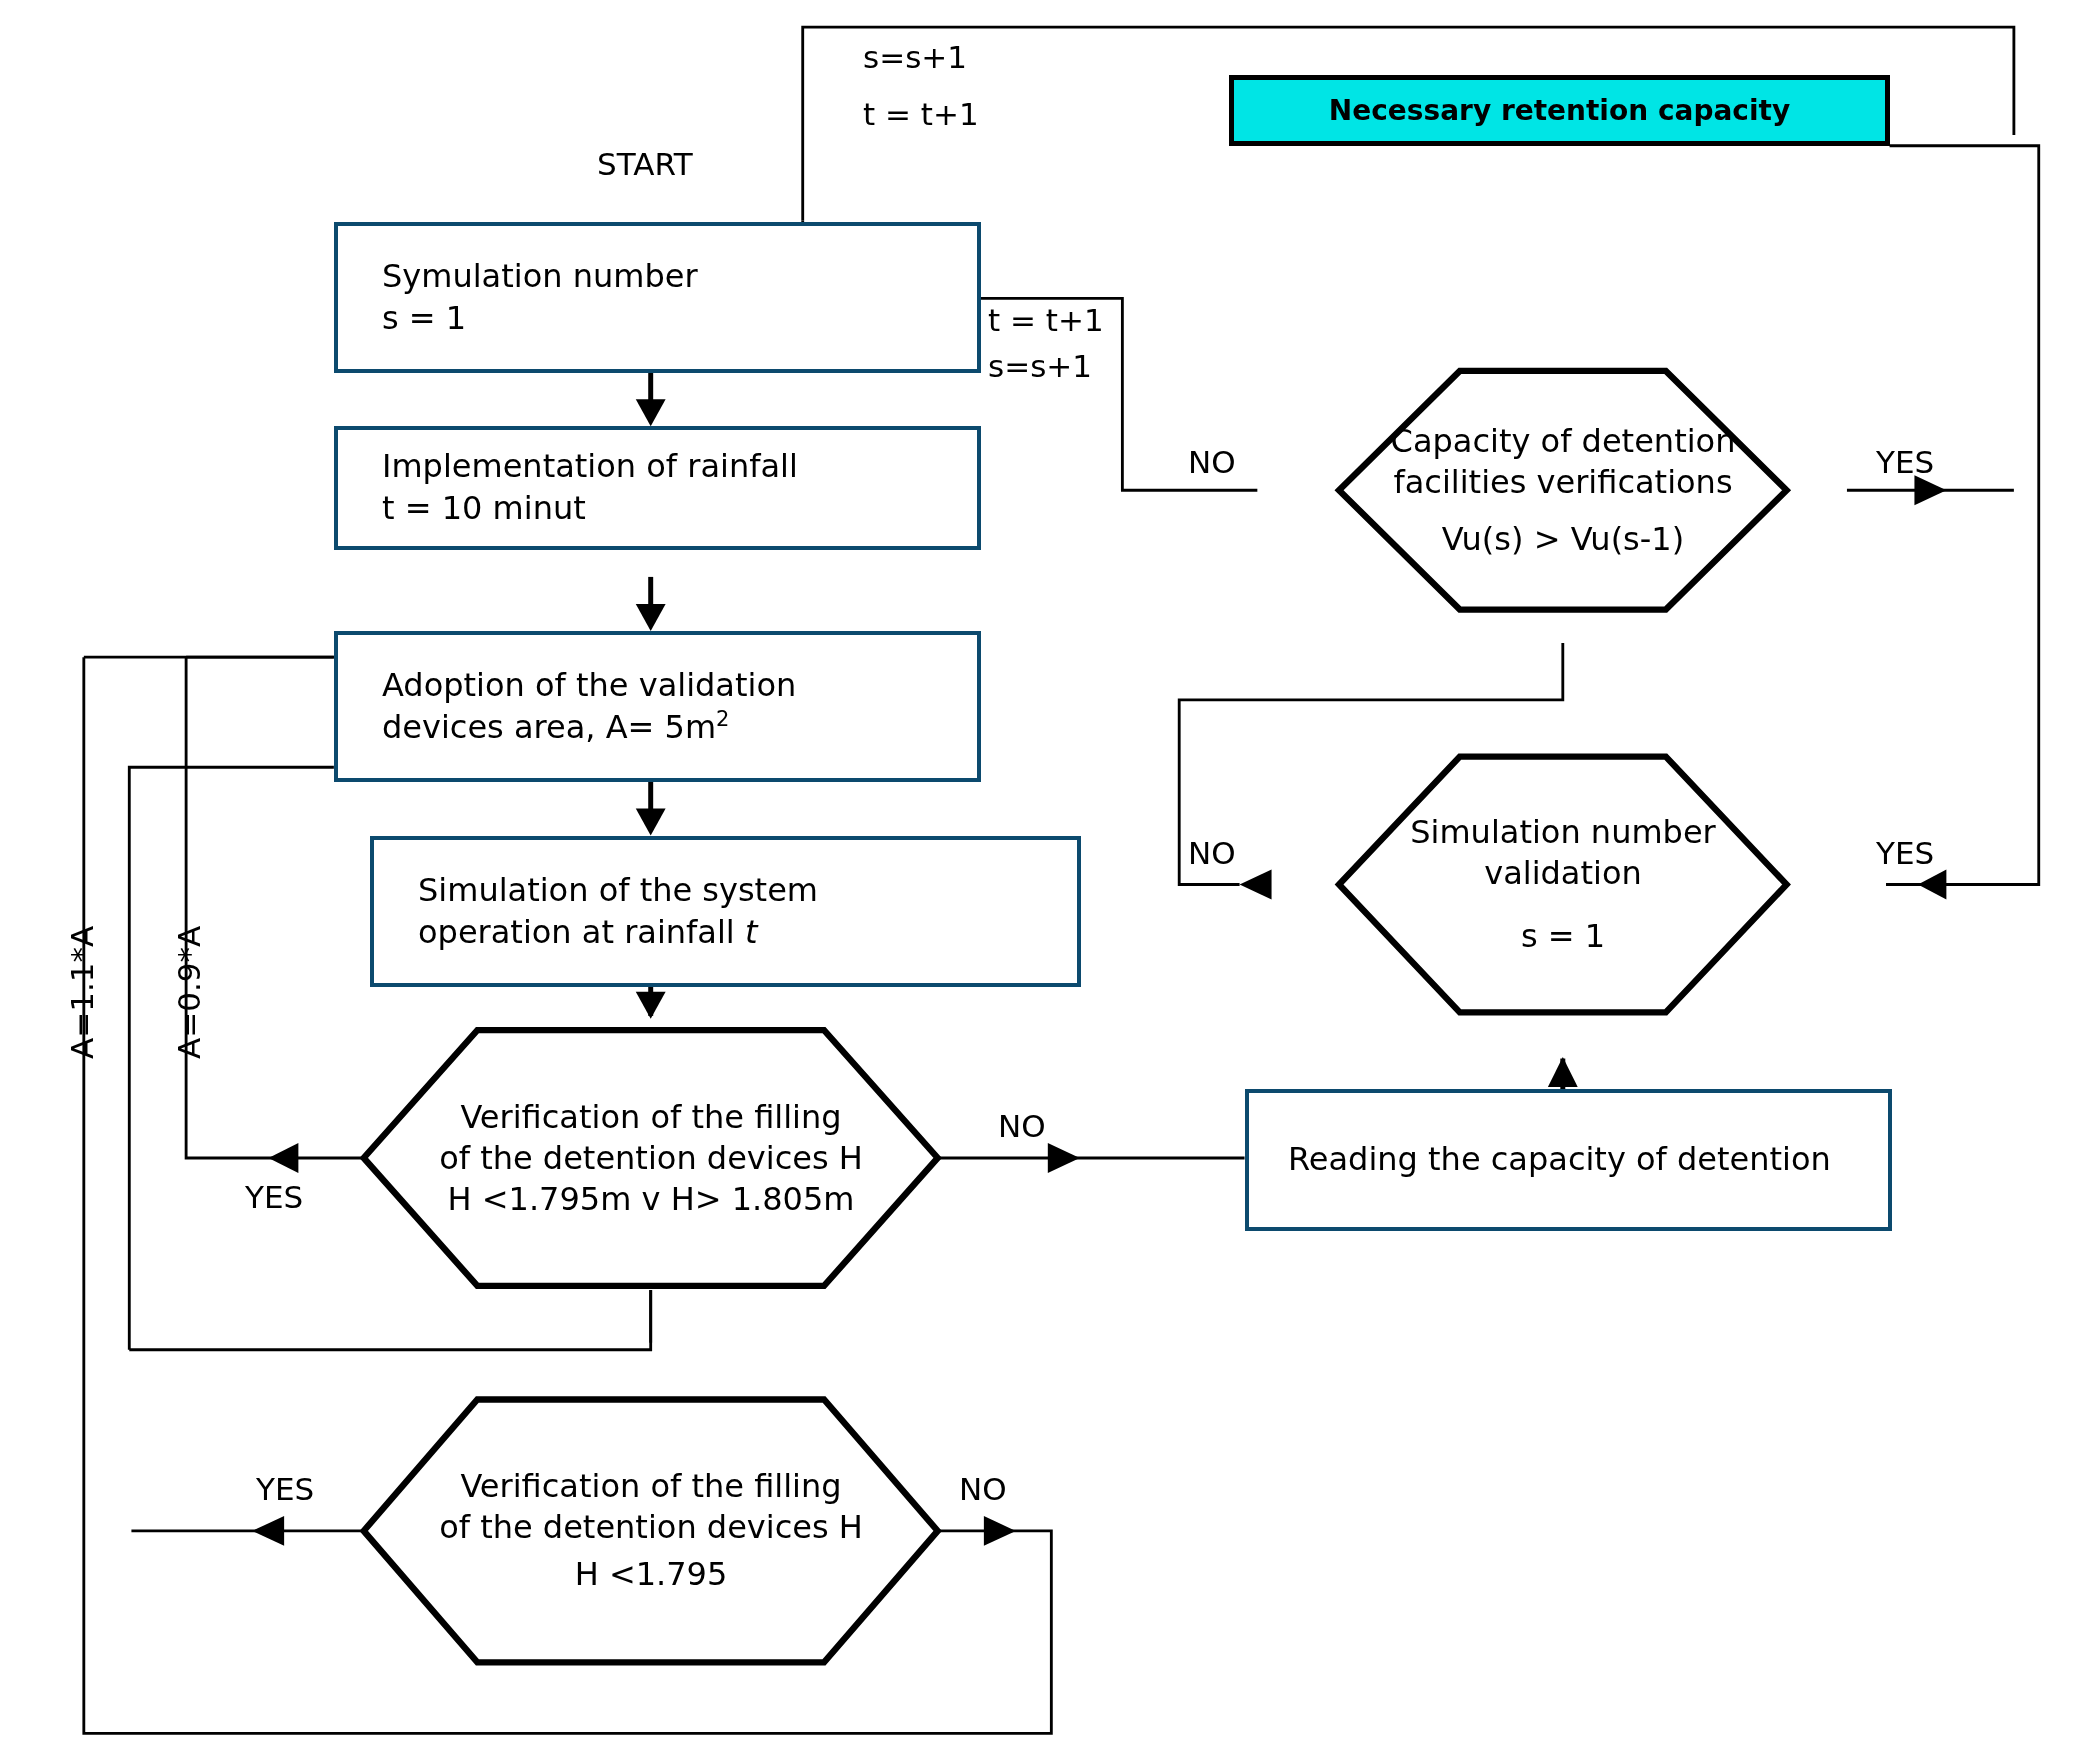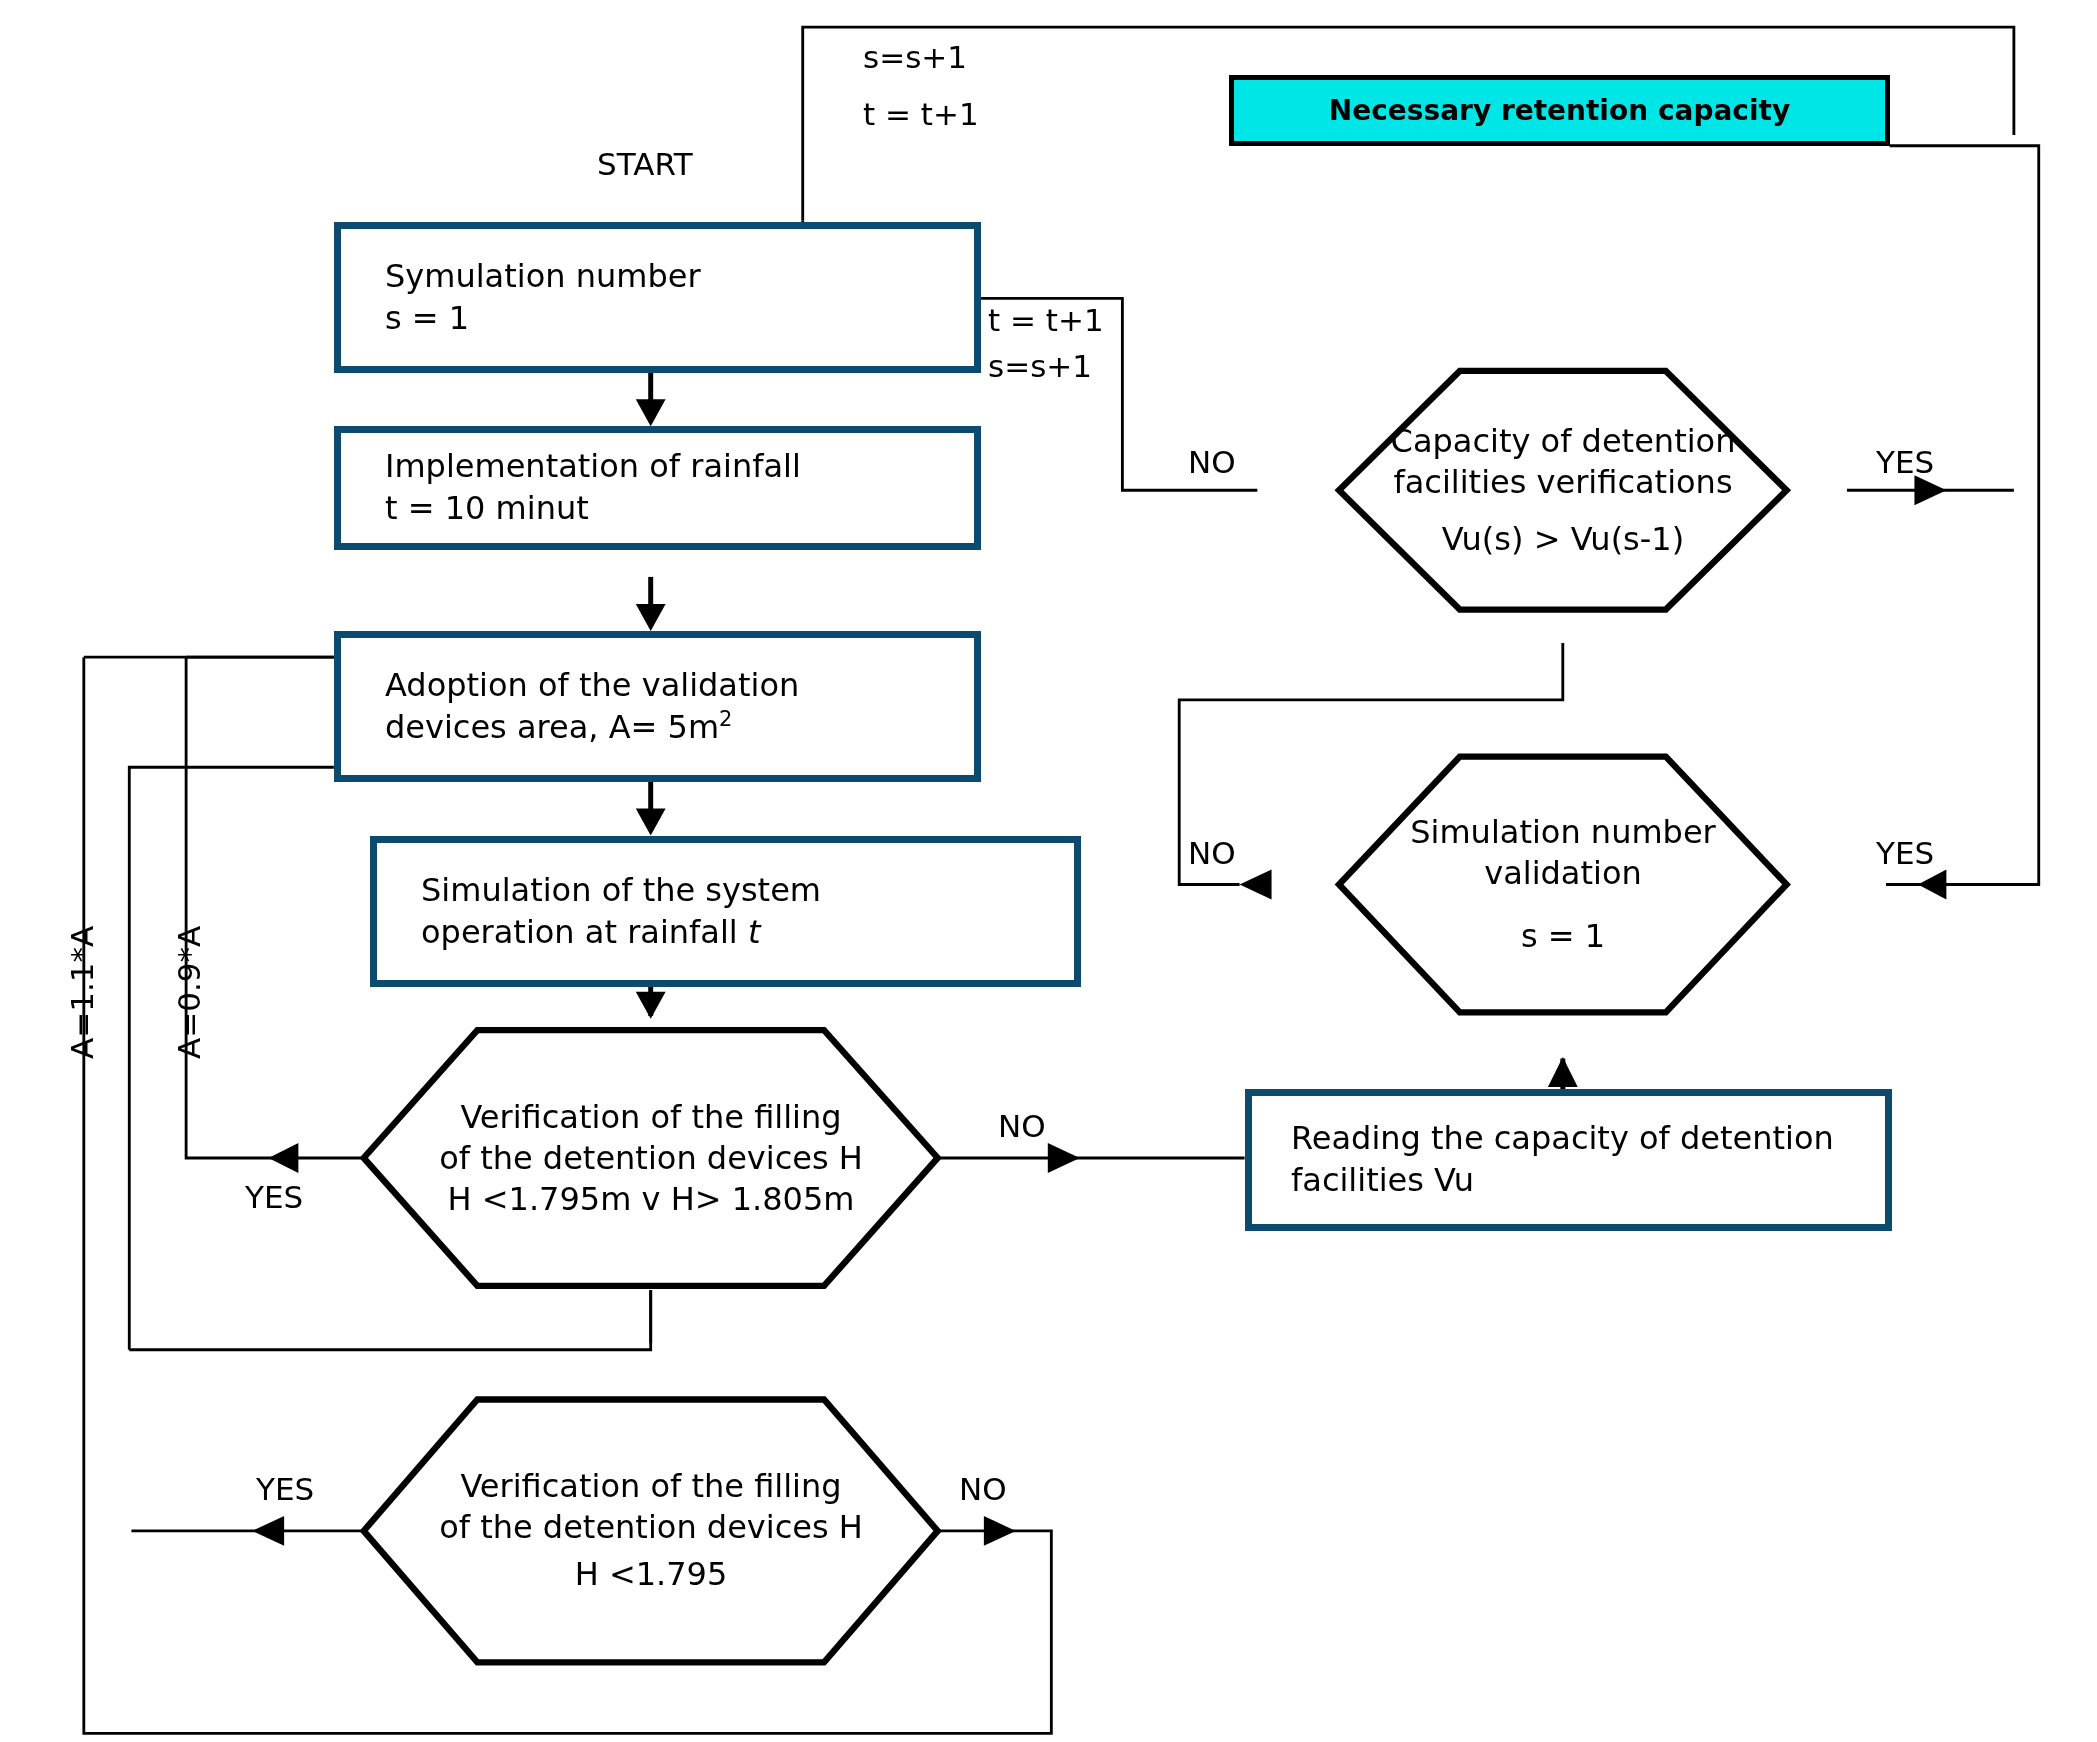--- a/index.html
+++ b/index.html
@@ -27,21 +27,21 @@
     pointer-events: none;
   }
   .node {
     position: absolute;
     box-sizing: border-box;
     display: flex;
     flex-direction: column;
     justify-content: center;
   }
   .rect {
-    border: 7px solid #0c4a6e;
+    border: 4px solid #0c4a6e;
     background: #ffffff;
     padding-left: 44px;
     padding-right: 17px;
   }
   .rect .line {
     font-size: 32px;
     line-height: 1.30;
     white-space: nowrap;
     text-align: left;
   }
@@ -194,21 +194,20 @@
     <div class="line"><span>devices area, A= 5m</span><span class="sup">2</span></div>
   </div>
 
   <div class="node rect" style="left:334px; top:836px; width:711px; height:151px;margin-left:36px;">
     <div class="line">Simulation of the system</div>
     <div class="line"><span>operation at rainfall </span><span class="ital">t</span></div>
   </div>
 
   <div class="node rect" style="left:1245px; top:1089px; width:647px; height:142px; padding-left:39px;">
     <div class="line">Reading the capacity of  detention</div>
-    <div class="line">facilities Vu</div>
   </div>
 
   <div class="hexnode" style="left:1339px; top:398px; width:448px; height:185px;text-align:right;">
     <div class="line">Capacity of detention</div>
     <div class="line">facilities verifications</div>
     <div class="line" style="margin-top:15.6px;">Vu(s) &gt; Vu(s-1)</div>
   </div>
   <div class="label" style="left:1188px; top:444px;">NO</div>
   <div class="label" style="left:1876px; top:444px;">YES</div>
 

